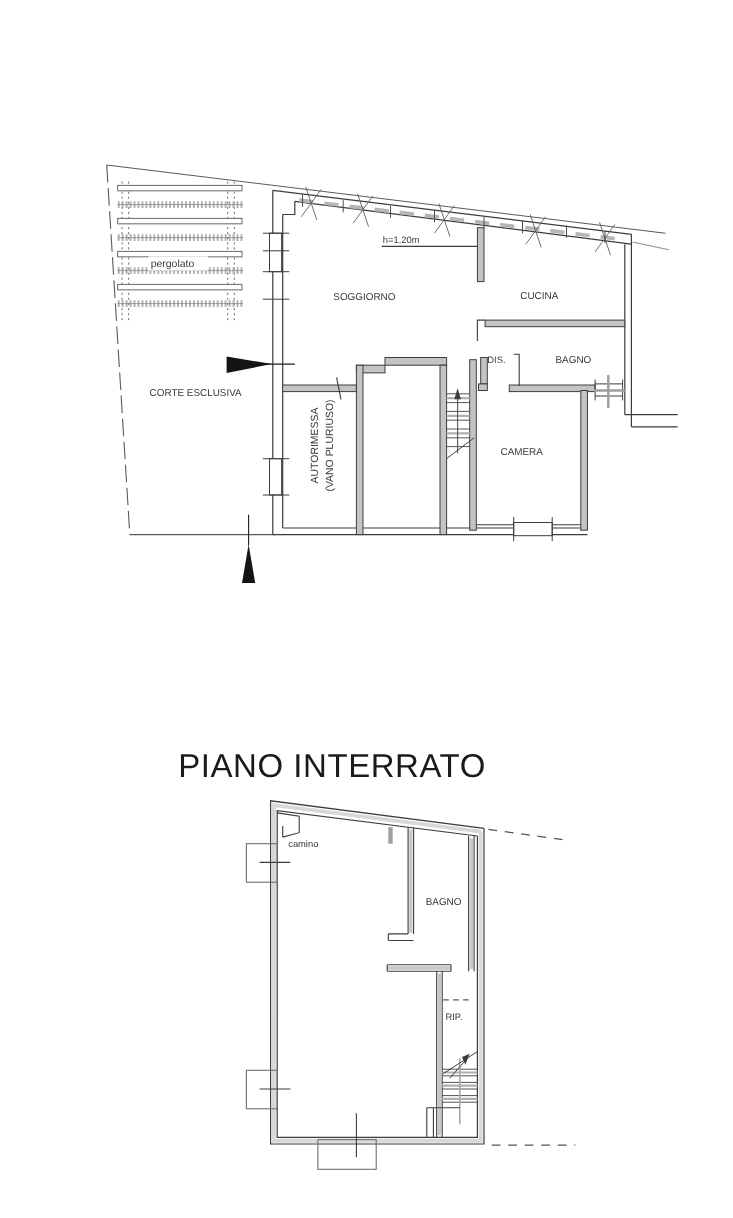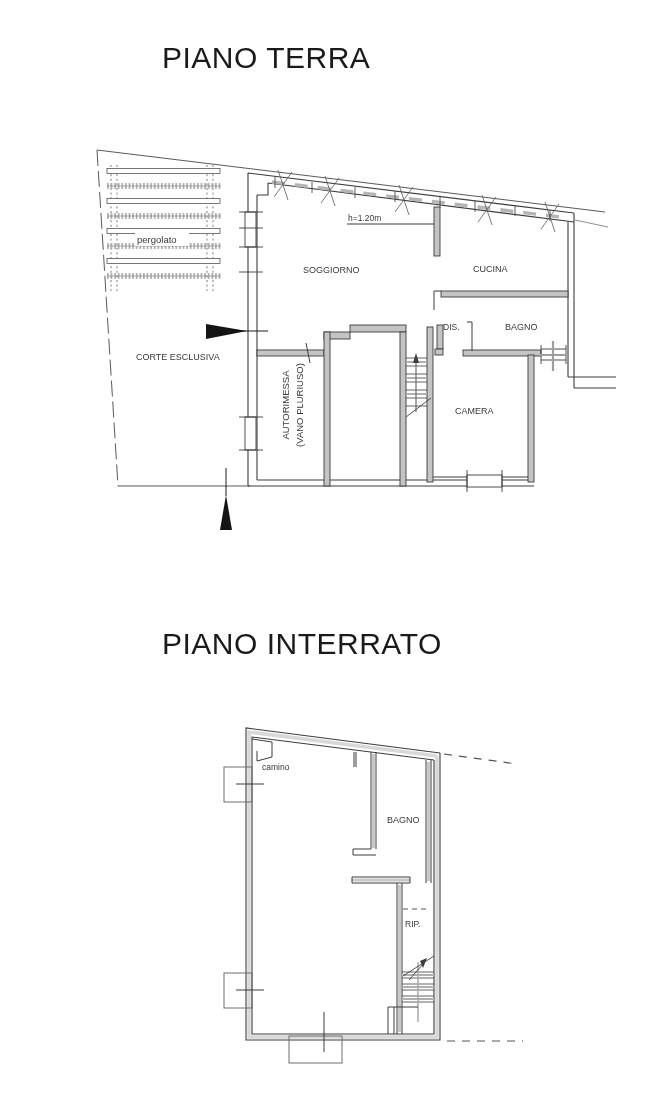--- a/index.html
+++ b/index.html
@@ -5,30 +5,29 @@
   html,body{margin:0;padding:0;background:#ffffff;}
   #canvas{
     position:relative;width:666px;height:1107px;background:#ffffff;overflow:hidden;
     font-family:"Liberation Sans",sans-serif;
   }
   .floor-title{
     position:absolute;font-size:30px;letter-spacing:.5px;color:#1a1a1a;
     font-family:"Liberation Sans",sans-serif;white-space:nowrap;
   }
   #title-terra{left:162px;top:41px;}
-  #title-interrato{left:162px;top:627px;}
+  #title-interrato{left:162px;top:680px;}
   svg{position:absolute;left:0;top:0;}
   svg text{font-family:"Liberation Sans",sans-serif;fill:#383838;}
 </style>
 </head>
 <body>
 
 <div id="canvas">
 
-  <div id="title-terra" class="floor-title">PIANO TERRA</div>
   <div id="title-interrato" class="floor-title">PIANO INTERRATO</div>
 
   <svg width="666" height="1107" viewBox="0 0 666 1107">
 
     <g>
 
       <g>
         <path d="M97,150 L605,212 M118,486 H250" stroke="#5a5a5a" stroke-width="1" fill="none"></path>
         <path d="M97,150 L118,486" stroke="#5a5a5a" stroke-width="1" fill="none" stroke-dasharray="16 5"></path>
         <path d="M575,220 L608,227" stroke="#8f8f8f" stroke-width="1" fill="none"></path>

